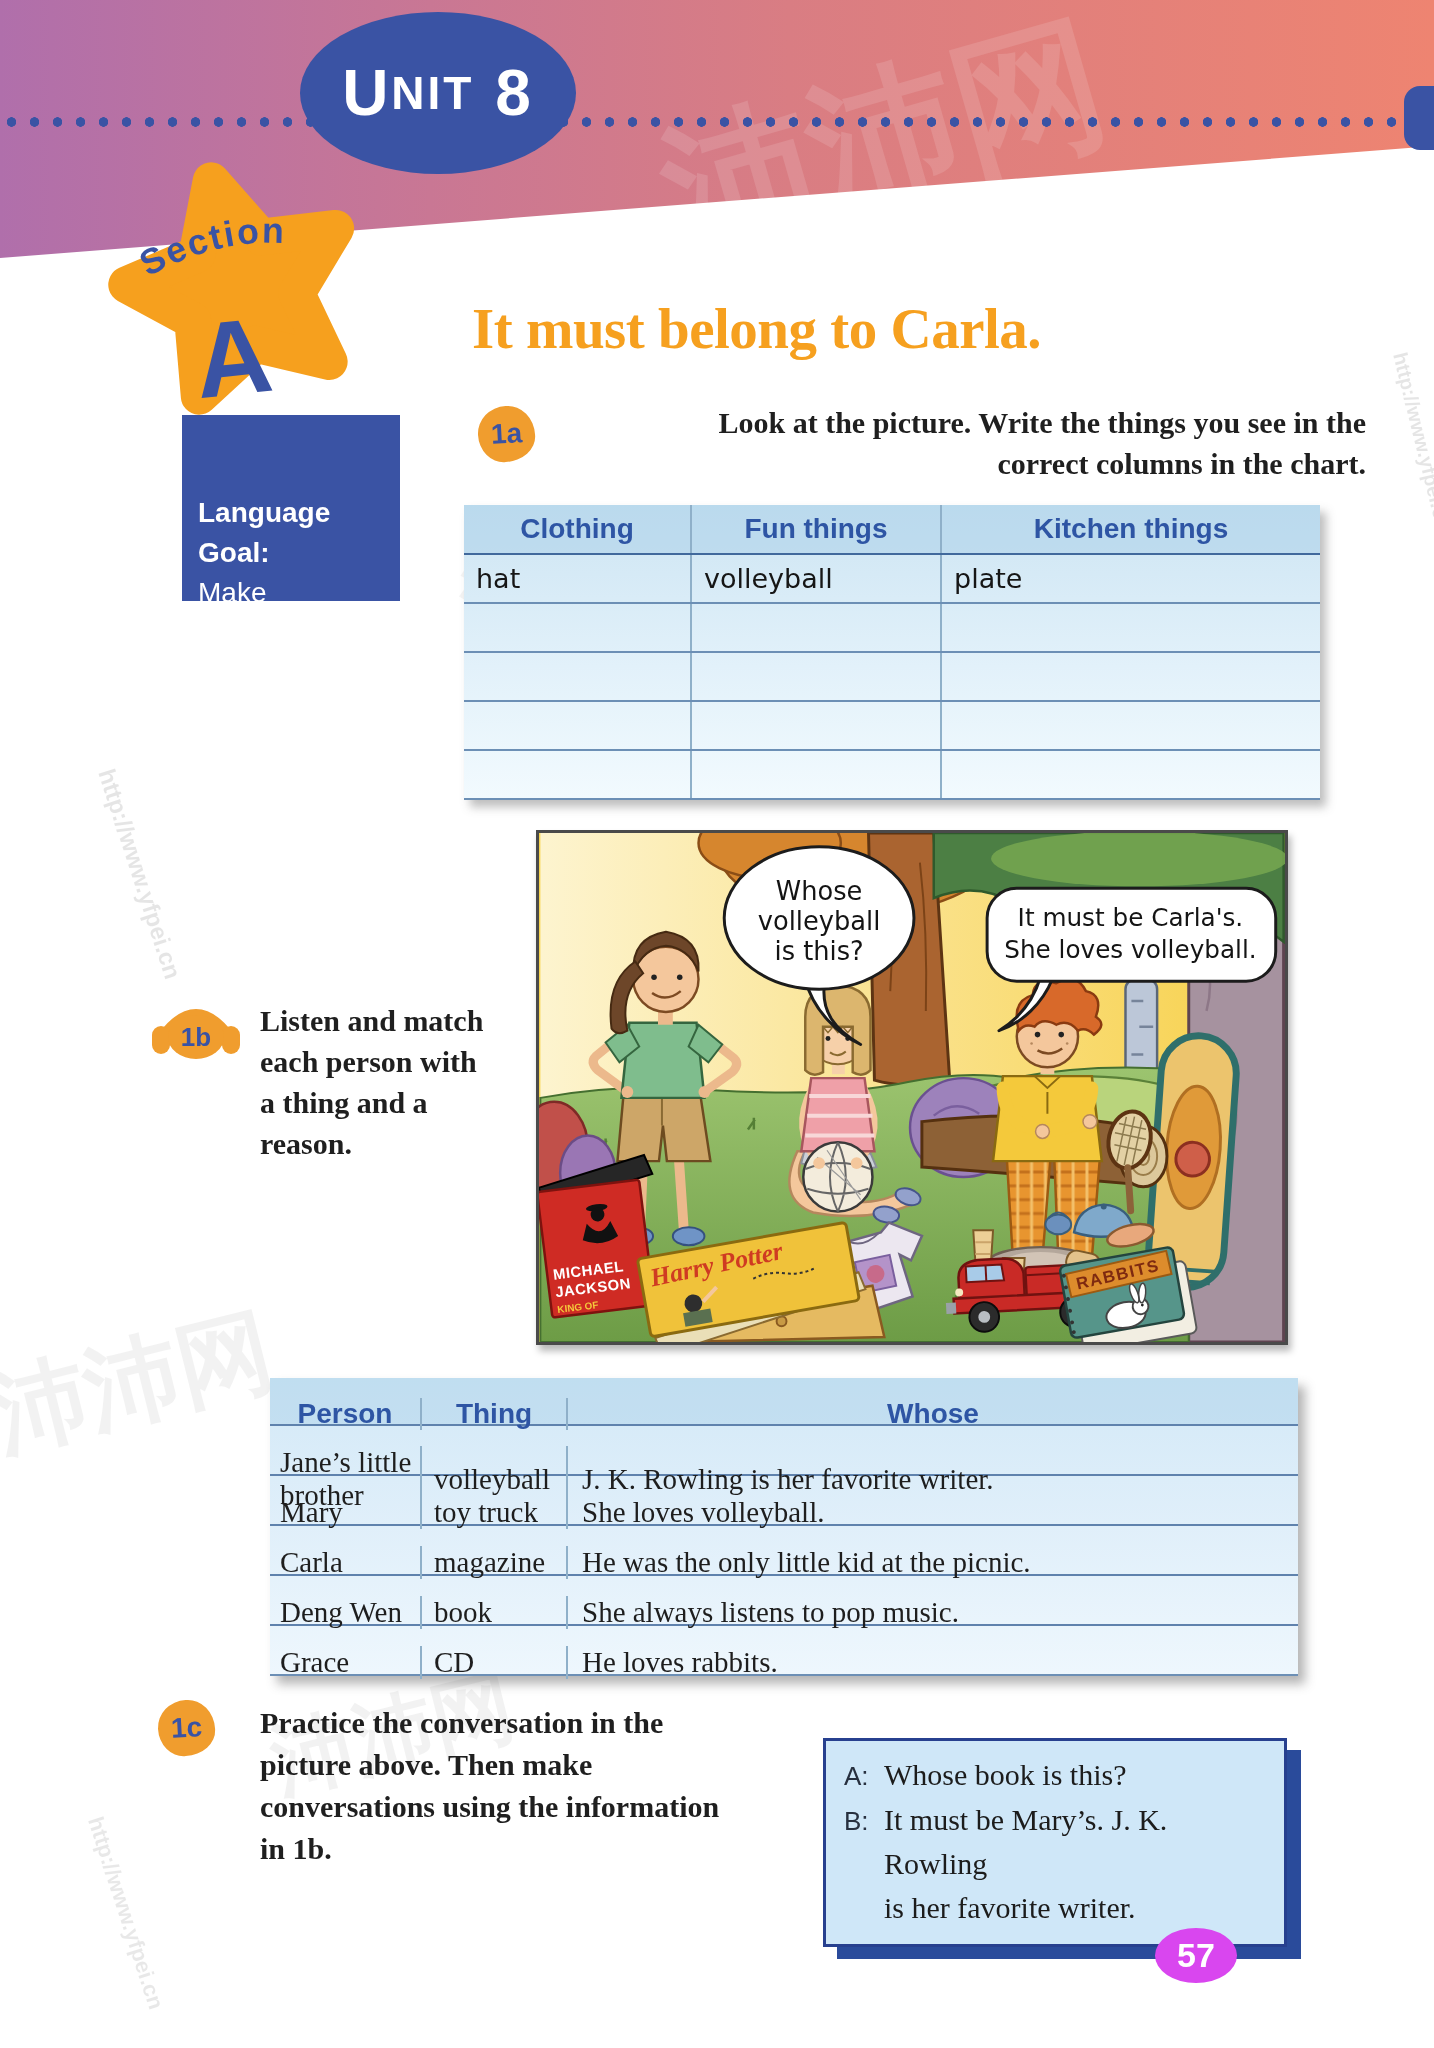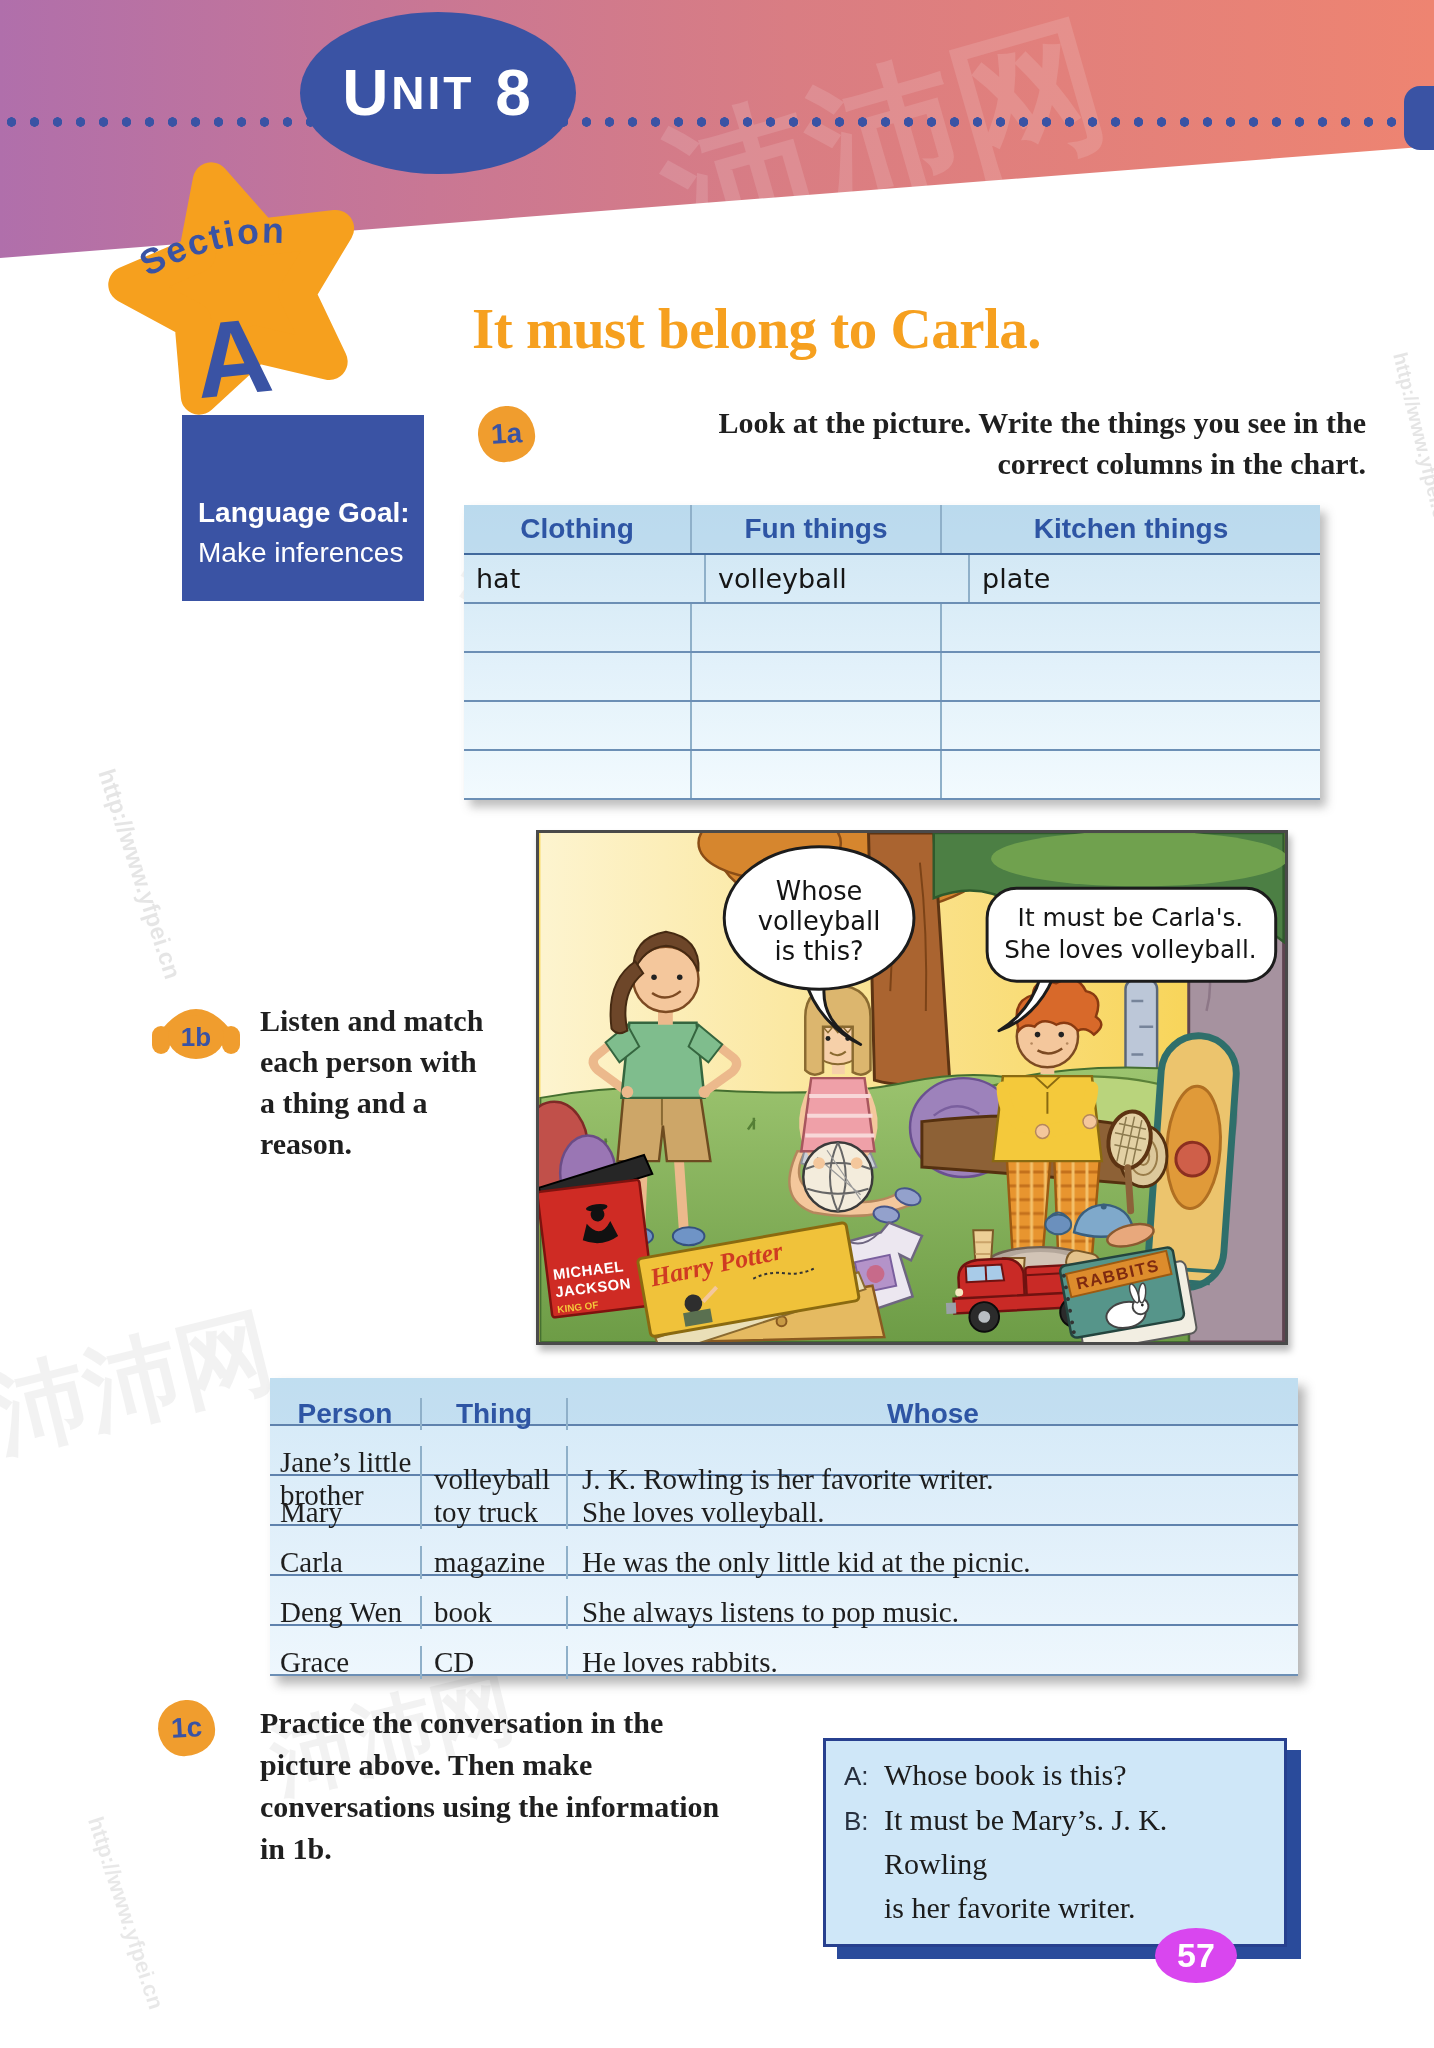--- a/index.html
+++ b/index.html
@@ -15,21 +15,21 @@
   .unit-oval{position:absolute;left:300px;top:12px;width:276px;height:162px;border-radius:50%;
         background:#3a53a4;z-index:3;display:flex;align-items:center;justify-content:center;
         color:#fff;font-weight:bold;letter-spacing:3px;}
   .unit-oval .big{font-size:64px;}
   .unit-oval .small{font-size:46px;}
   .corner-tab{position:absolute;right:0;top:86px;width:30px;height:64px;background:#3a53a4;
         border-radius:16px 0 0 16px;z-index:2;}
   
   .star-wrap{position:absolute;left:105px;top:158px;width:260px;height:300px;z-index:4;}
   
-  .lang-box{position:absolute;left:182px;top:415px;width:242px;height:186px;background:#3a53a4;z-index:3;}
+  .lang-box{position:absolute;left:182px;top:415px;width:218px;height:186px;background:#3a53a4;z-index:3;}
   .lang-inner{position:absolute;left:16px;top:78px;color:#fff;font-size:28px;line-height:40px;}
   .lang-inner .lg1{font-weight:bold;}
   
   .page-title{position:absolute;left:472px;top:296px;font-family:"Liberation Serif",serif;
         font-weight:bold;font-size:57px;color:#f6a01f;letter-spacing:-0.5px;z-index:3;}
   
   .badge{position:absolute;width:57px;height:56px;background:#f09d2e;color:#3a53a4;
         font-weight:bold;font-size:28px;display:flex;align-items:center;justify-content:center;
         border-radius:52% 48% 55% 45% / 50% 55% 45% 52%;transform:rotate(-3deg);z-index:3;}
   #badge-1a{left:478px;top:406px;}
@@ -42,21 +42,21 @@
   #instr-1c{left:260px;top:1702px;font-size:30px;line-height:42px;}
   
   .t1a{position:absolute;left:464px;top:505px;width:856px;z-index:3;
        background:linear-gradient(180deg,#cde5f3 0%,#e2f1fa 55%,#f2fafe 100%);
        box-shadow:6px 7px 9px rgba(70,70,70,.35);border-bottom:2px solid #6c8fb5;}
   .t1a-row{display:grid;grid-template-columns:226px 250px 380px;}
   .t1a-head{height:48px;background:rgba(165,204,231,.45);}
   .t1a-body{height:47px;}
   .t1a-row > div{display:flex;align-items:center;}
   .t1a-row > div + div{border-left:2px solid #8fb0c9;}
-  .t1a-filled{border-top:2.5px solid #41699c;gap:14px;}
+  .t1a-filled{border-top:2.5px solid #41699c;}
   .t1a-empty{border-top:2px solid #6c8fb5;}
   .h-cell{justify-content:center;color:#2e55a4;font-weight:bold;font-size:28px;}
   .hw{font-family:"DejaVu Sans",sans-serif;font-size:27px;color:#161616;padding-left:12px;}
   
   .pic{position:absolute;left:536px;top:830px;width:752px;height:515px;z-index:3;
        border:3px solid #4a4a4a;box-sizing:border-box;background:#f8d44e;
        box-shadow:3px 6px 7px rgba(0,0,0,.28);}
   .pic svg{display:block;width:100%;height:100%;}
   
   .t1b{position:absolute;left:270px;top:1378px;width:1028px;z-index:3;

